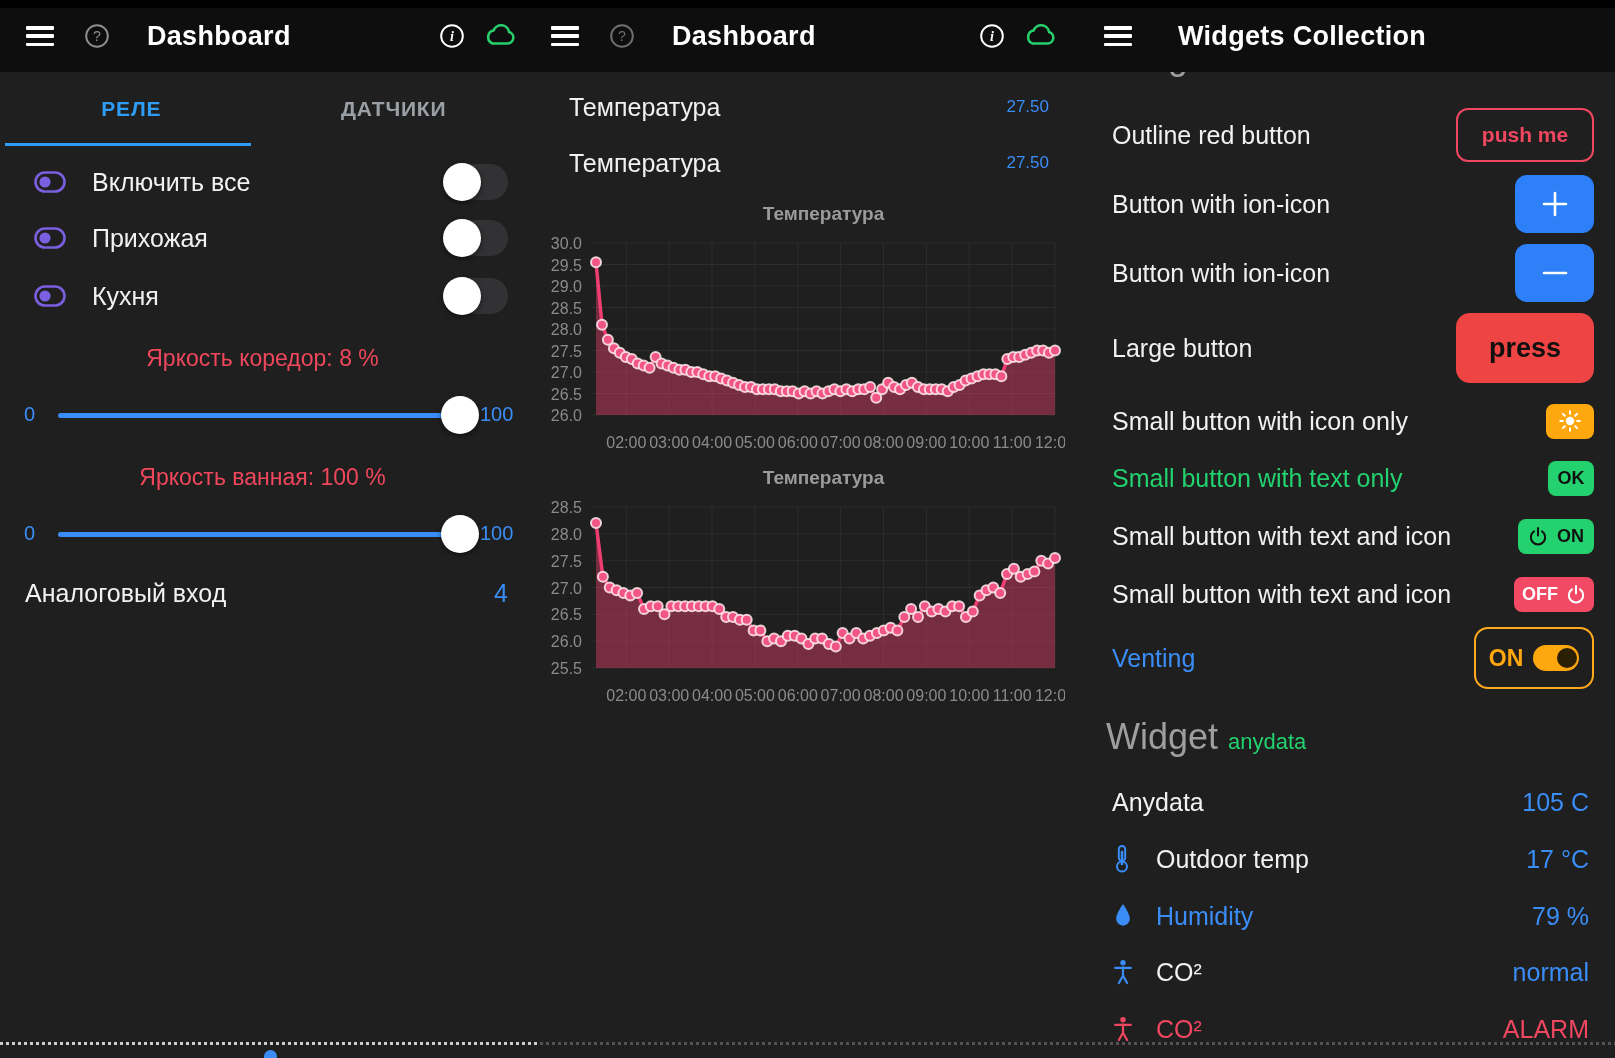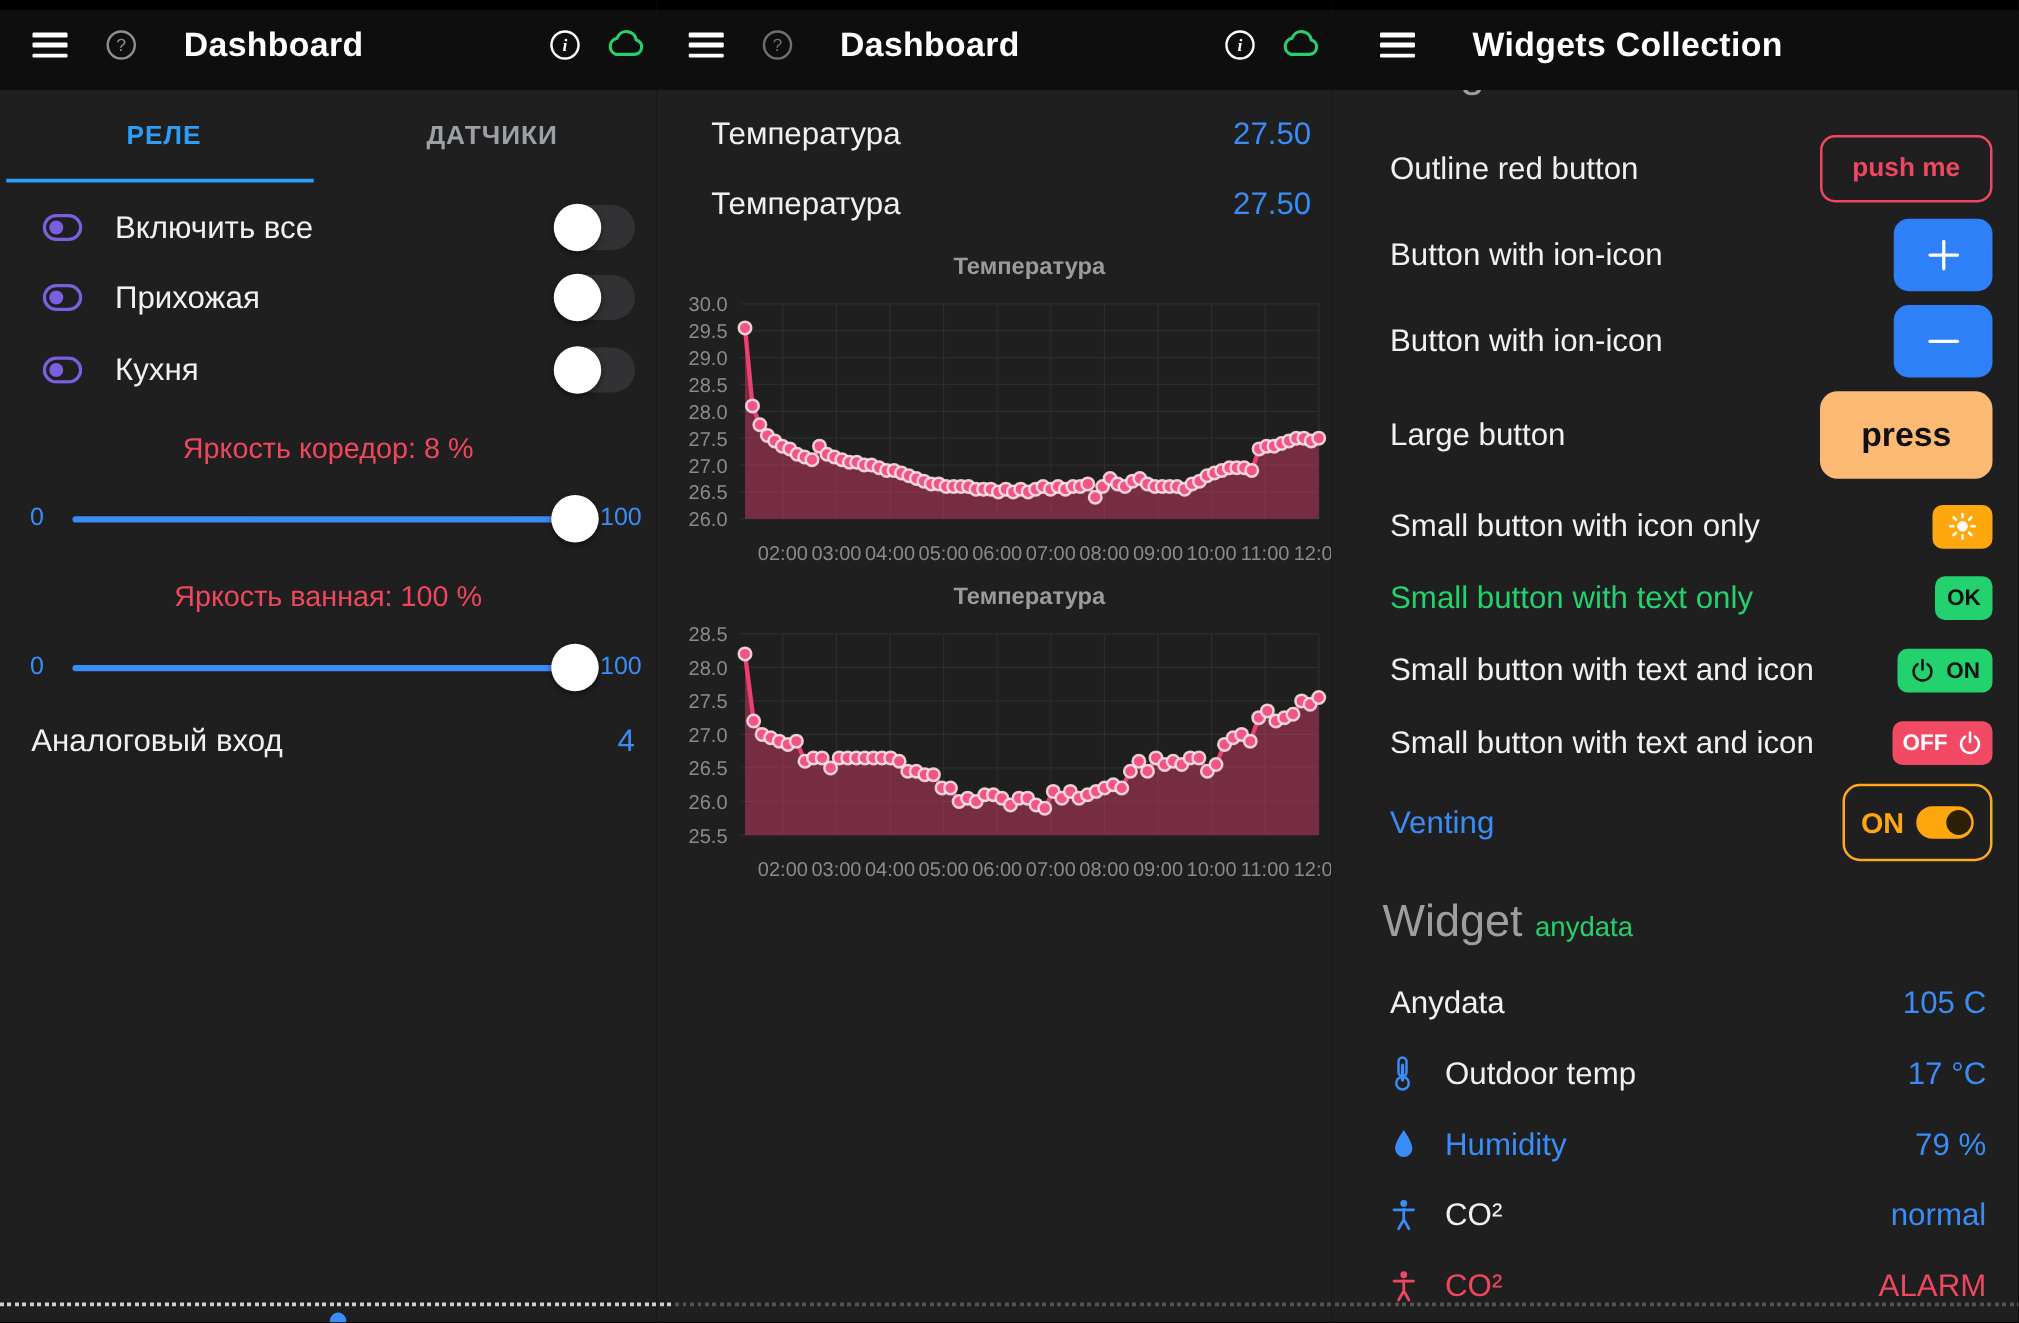--- a/index.html
+++ b/index.html
@@ -36,21 +36,21 @@
   .smax{position:absolute;left:480px;top:9px;font-size:20px;color:#3a8df6;}
   .strack{position:absolute;left:58px;top:19px;width:408px;height:5px;border-radius:3px;background:#3a8df6;cursor:pointer;}
   .sknob{position:absolute;right:-13px;top:-17px;width:38px;height:38px;border-radius:50%;background:#fff;
         box-shadow:0 2px 5px rgba(0,0,0,.5);cursor:pointer;}
   .arow{position:absolute;left:0;width:525px;height:56px;display:flex;align-items:center;}
   .alabel{margin-left:25px;font-size:25px;color:#f1f1f1;}
   .avalue{position:absolute;right:17px;font-size:25px;color:#3a8df6;}
   
   .mrow{position:absolute;left:0;width:540px;height:56px;display:flex;align-items:center;}
   .mlabel{margin-left:44px;font-size:25px;color:#f1f1f1;}
-  .mvalue{position:absolute;right:16px;font-size:25px;color:#3a8df6;}
+  .mvalue{position:absolute;right:16px;font-size:17px;color:#3a8df6;}
   .chart{position:absolute;left:0;width:540px;}
   .chart-title{position:absolute;left:67px;width:463px;text-align:center;font-size:19px;font-weight:bold;color:#9b9b9b;}
   .chart svg{position:absolute;top:30px;left:0;}
   .grid{stroke:#2d2d2d;stroke-width:1;}
   .ytick,.xtick{fill:#8b8b8b;font-size:16px;font-family:"Liberation Sans",sans-serif;}
   .area{fill:rgba(238,61,111,0.42);}
   .line{stroke:#ee3d6f;stroke-width:3.5;stroke-linejoin:round;}
   .dot{fill:#f05585;stroke:rgba(255,235,240,.85);stroke-width:2;}
   
   .wclip{position:absolute;top:72px;left:0;right:0;height:16px;overflow:hidden;}
@@ -59,21 +59,21 @@
   .wclip .wheading{margin:-36px 0 0 41px;}
   .wrow{position:absolute;left:47px;right:21px;height:60px;display:flex;align-items:center;}
   .wlabel{font-size:25px;color:#f1f1f1;}
   .wlabel.green{color:#23d16e;}
   .wlabel.blue{color:#3a8df6;}
   .wctl{margin-left:auto;display:flex;align-items:flex-end;}
   button{font-family:"Liberation Sans",sans-serif;cursor:pointer;border:none;display:flex;align-items:center;justify-content:center;}
   .btn-outline-red{width:138px;height:54px;border-radius:12px;background:transparent;border:2px solid #ef4760;
        color:#ef4760;font-size:21px;font-weight:bold;}
   .btn-blue{width:79px;height:58px;border-radius:12px;background:#2d80f7;color:#fff;}
-  .btn-press{width:138px;height:70px;border-radius:14px;background:#fdba74;color:#101010;font-size:27px;font-weight:bold;}
+  .btn-press{width:138px;height:70px;border-radius:14px;background:#ef4444;color:#101010;font-size:27px;font-weight:bold;}
   .btn-small{height:35px;border-radius:8px;font-size:18px;font-weight:bold;}
   .btn-sun{width:48px;background:#ffa70f;}
   .btn-ok{width:46px;background:#23d16e;color:#101010;}
   .btn-on{width:76px;background:#23d16e;color:#101010;gap:9px;}
   .btn-off{width:80px;background:#f24a64;color:#fff;gap:8px;}
   .venting-box{width:116px;height:58px;border:2px solid #ffaa1d;border-radius:14px;background:transparent;
        display:flex;align-items:center;justify-content:center;gap:10px;cursor:pointer;}
   .venting-box .vtext{color:#ffa70f;font-size:23px;font-weight:bold;}
   .vtoggle{position:relative;width:46px;height:26px;border-radius:13px;background:#ffa70f;}
   .vtoggle .vknob{position:absolute;right:2px;top:3px;width:20px;height:20px;border-radius:50%;background:#2b2005;}

